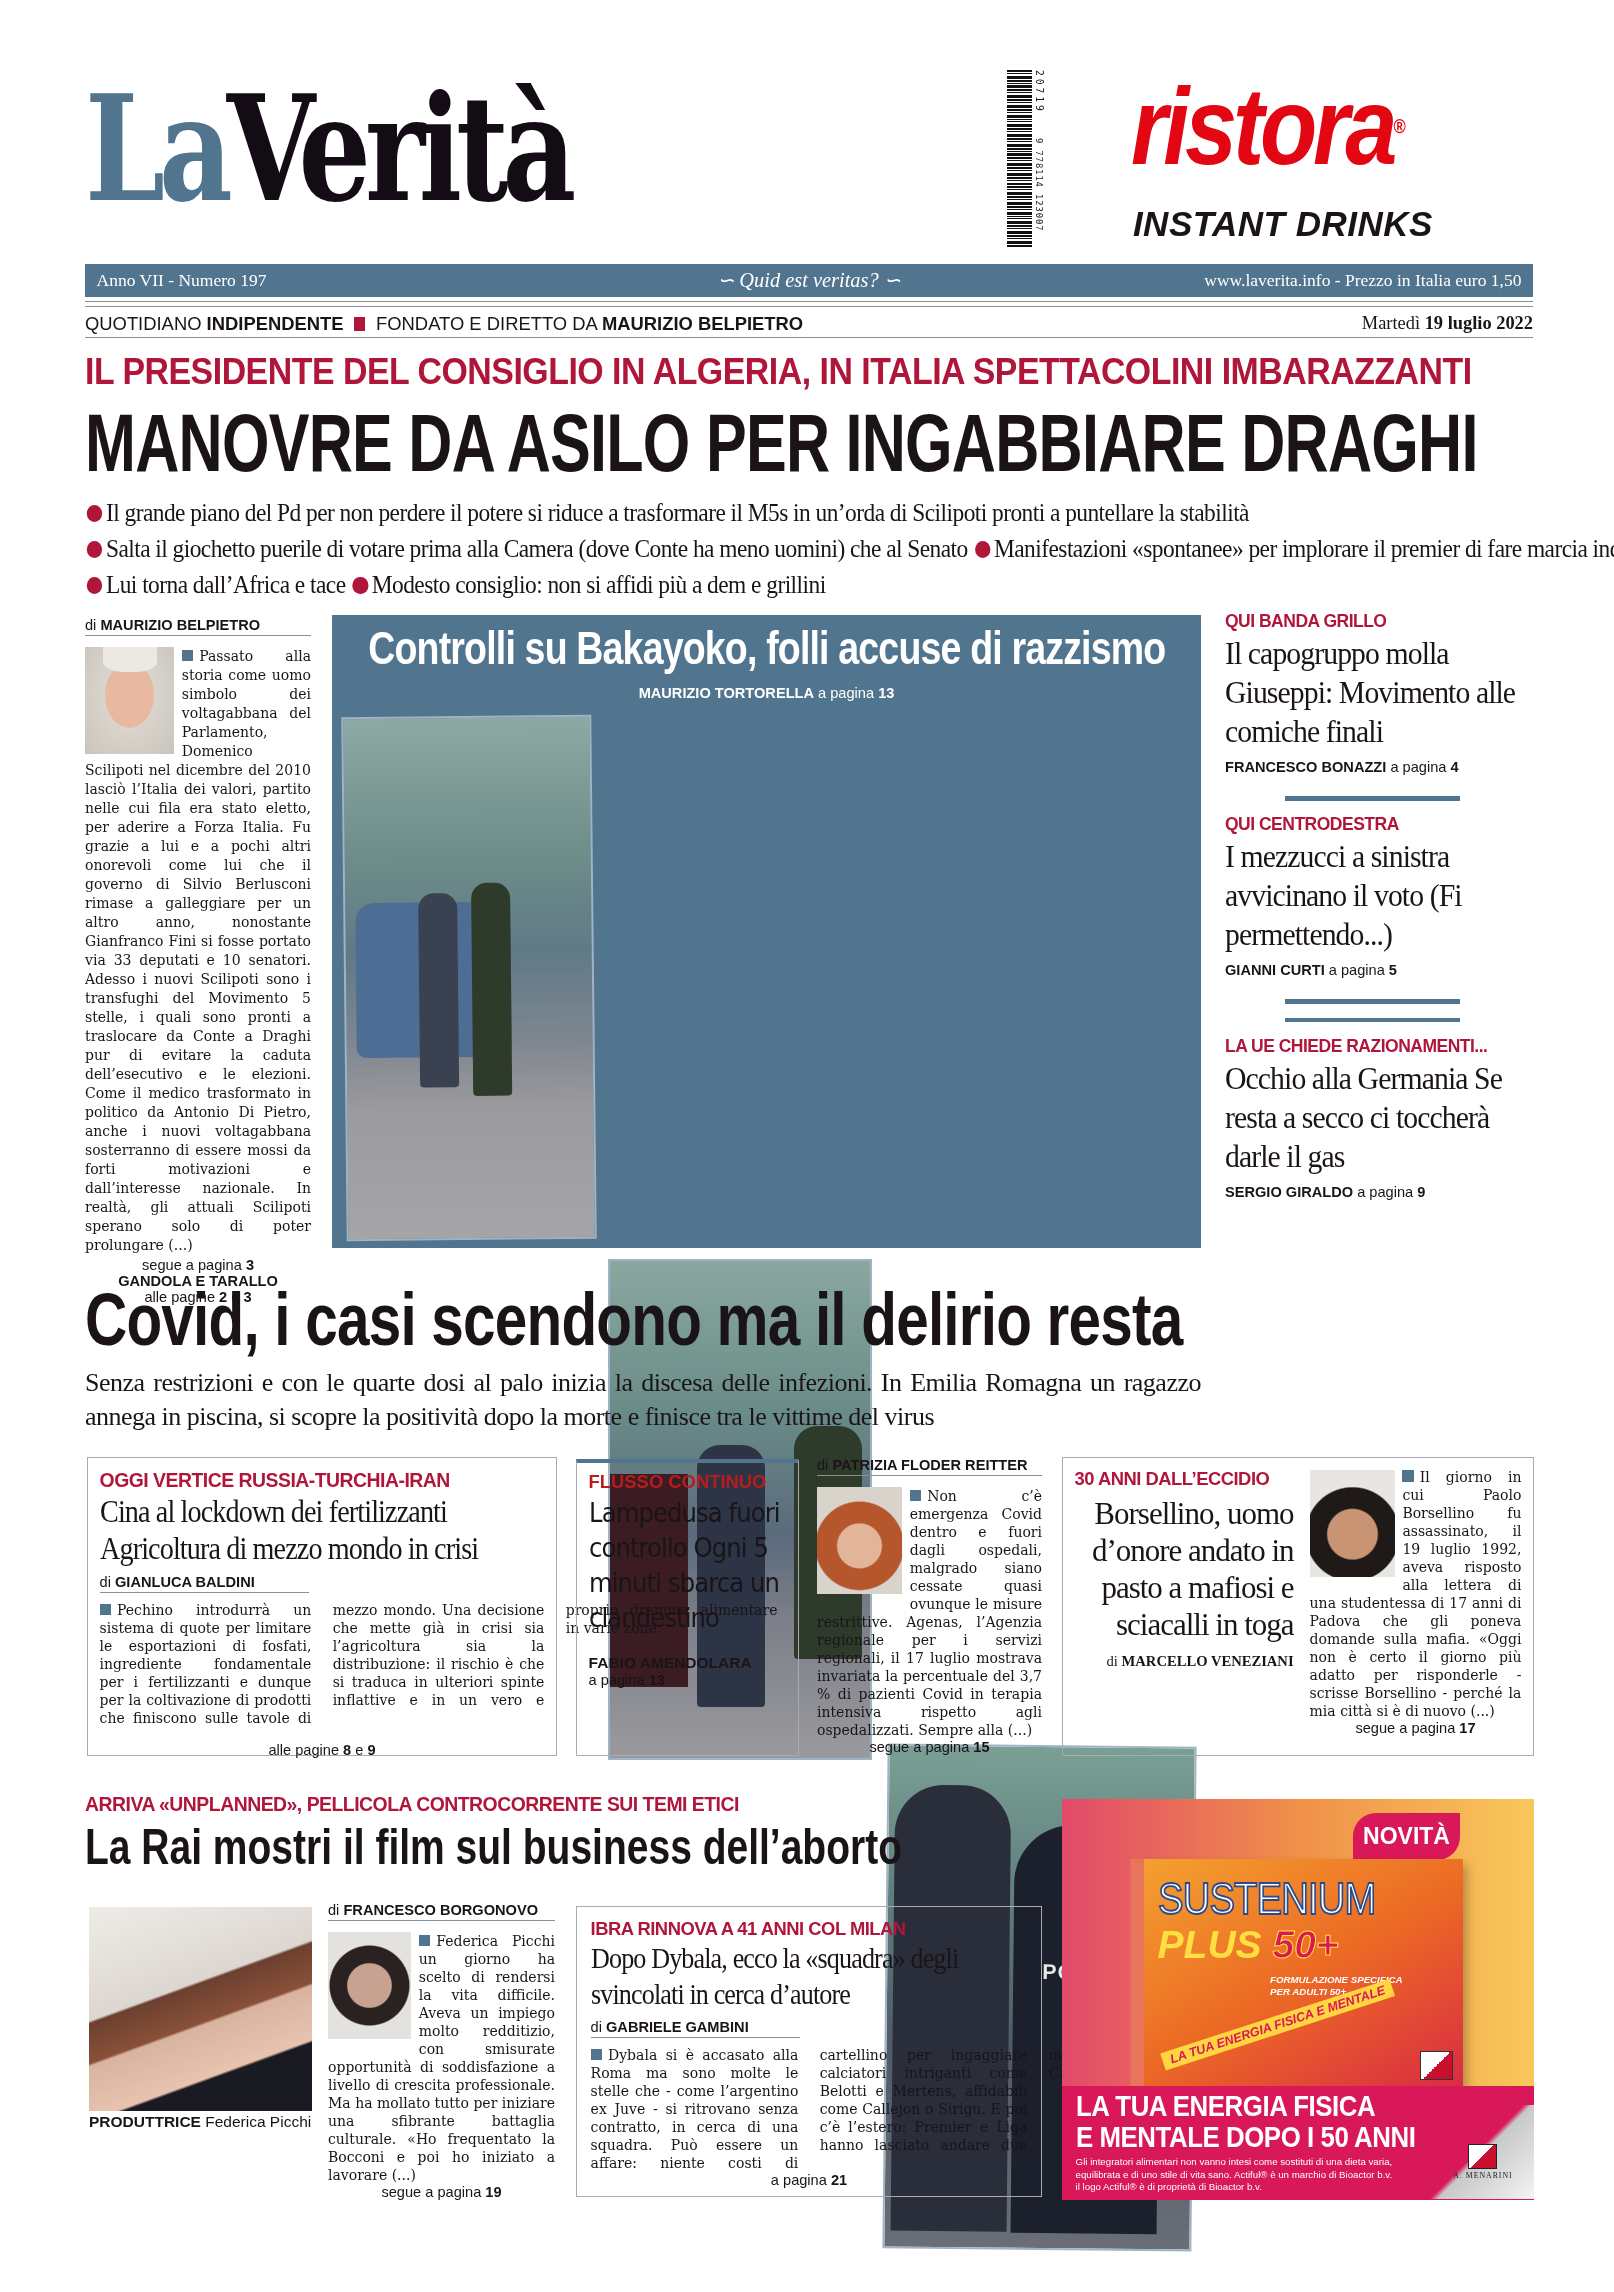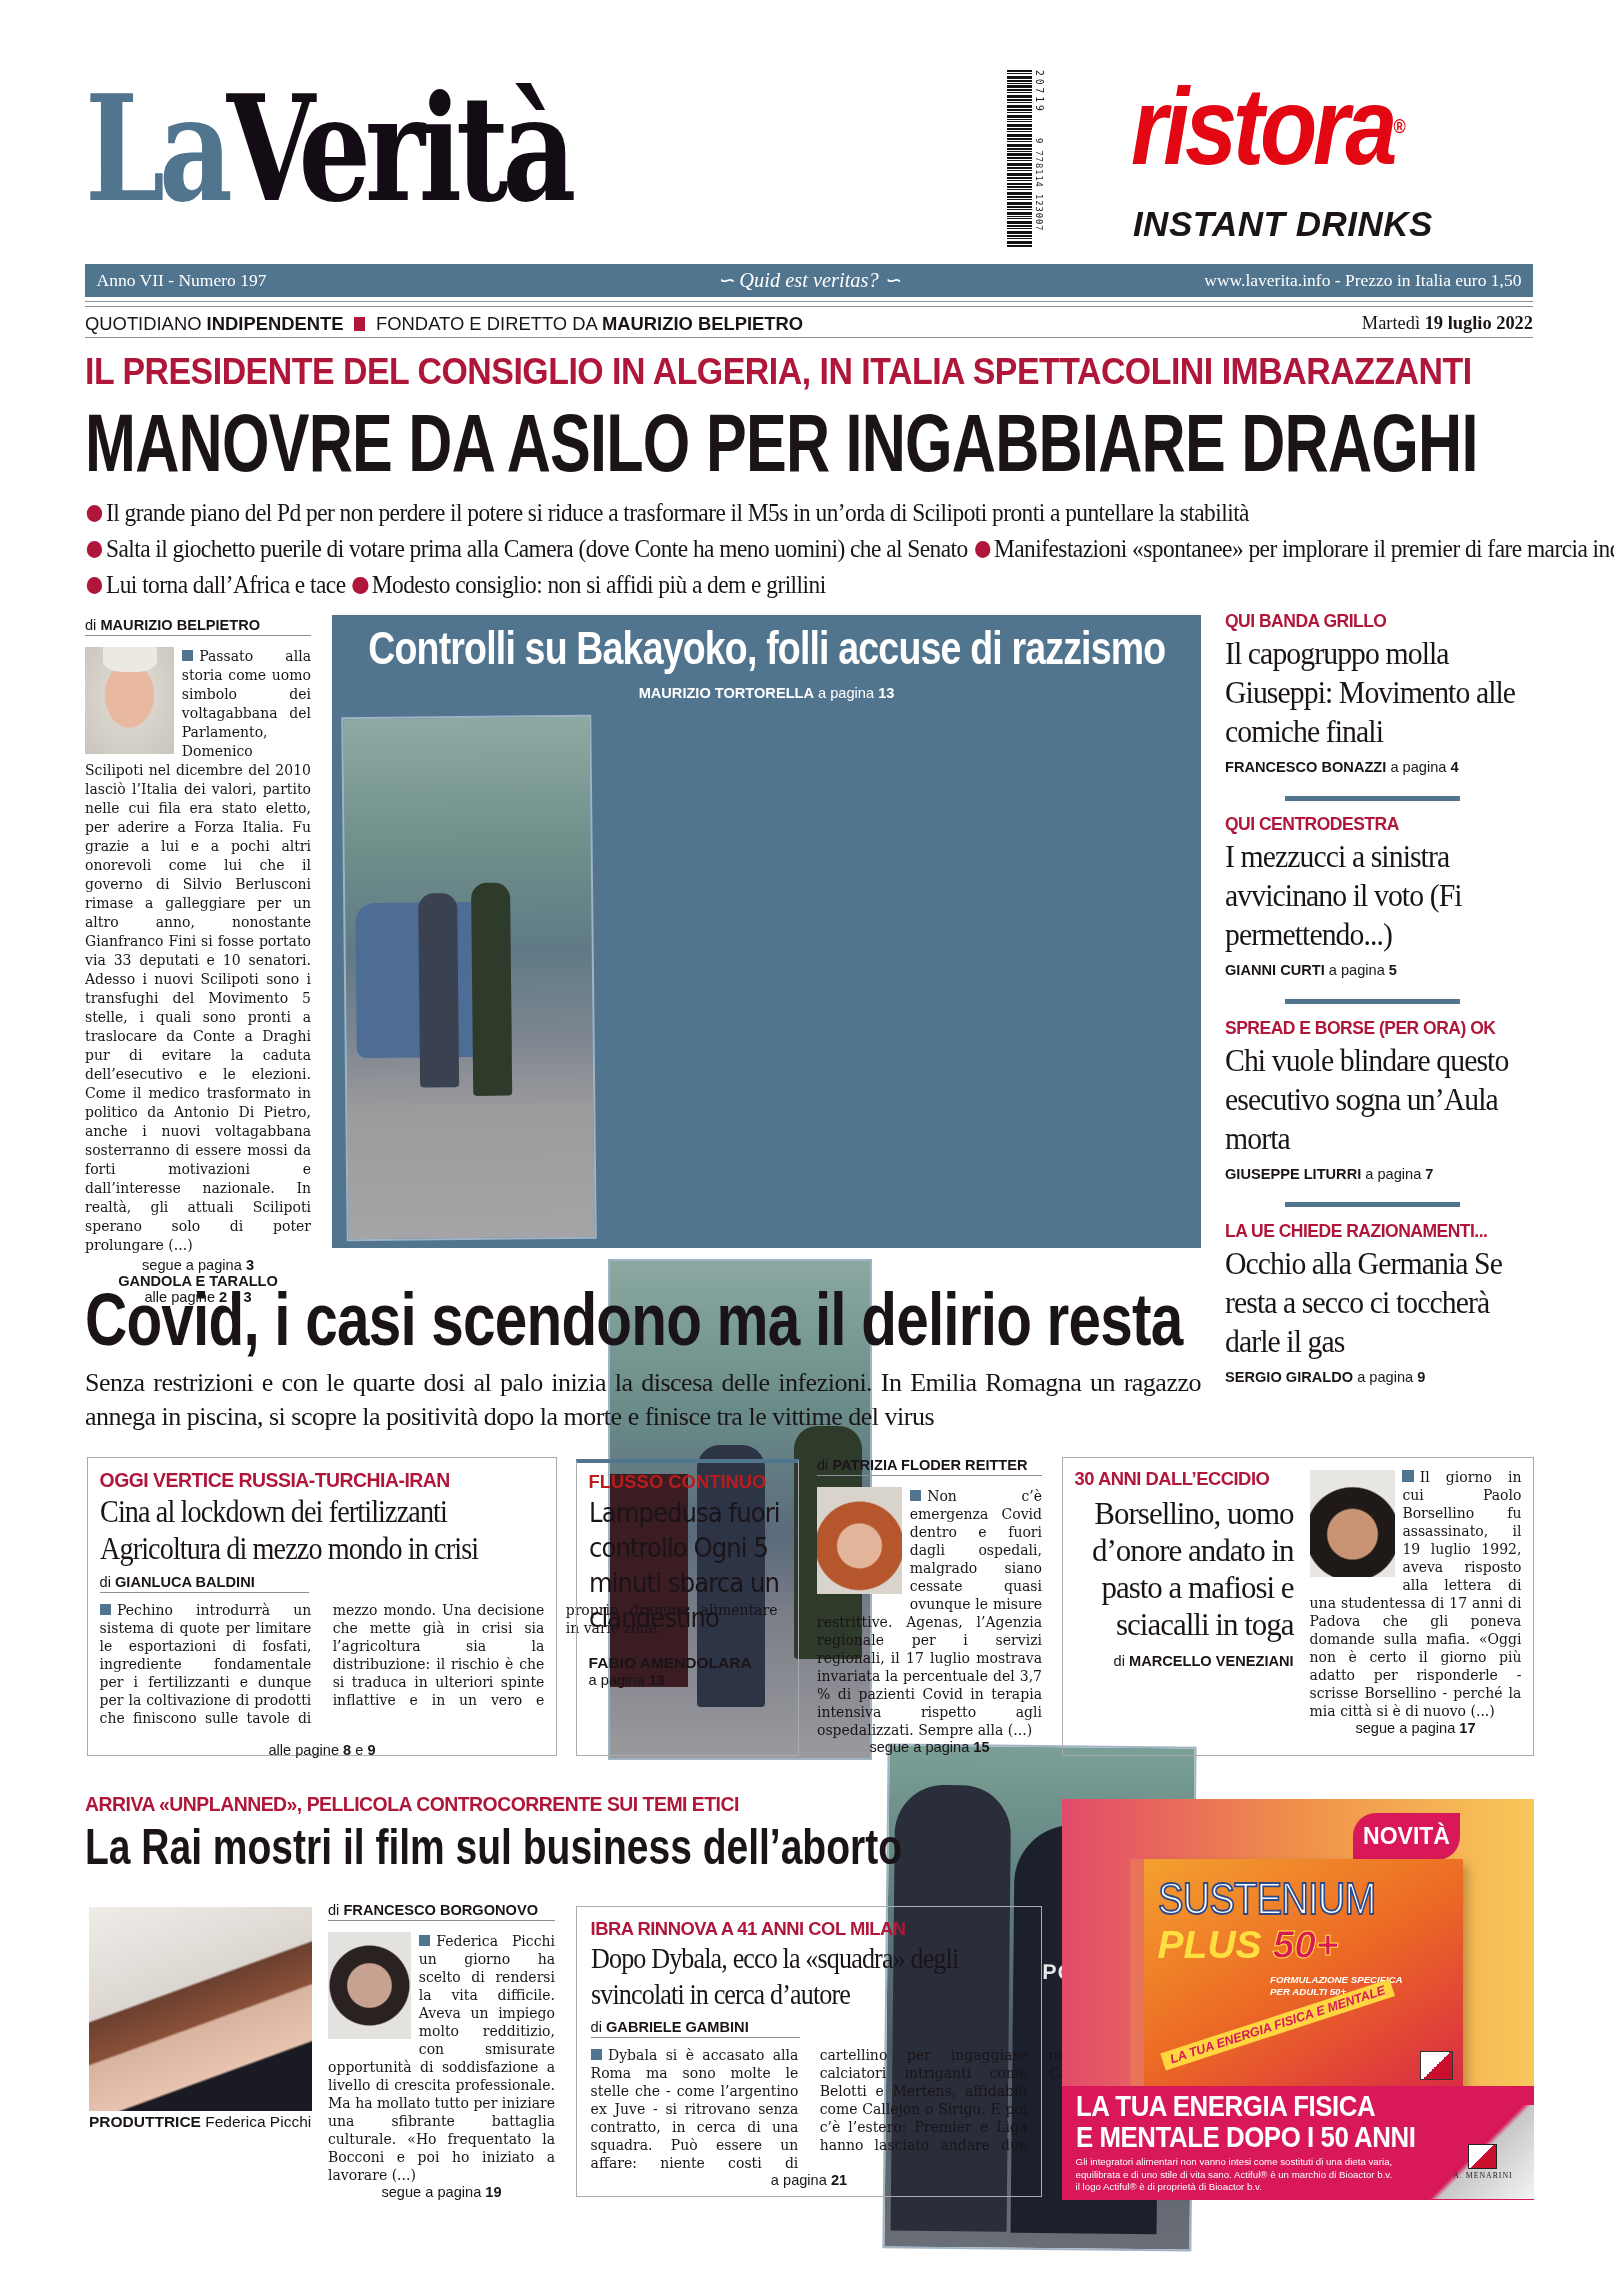--- a/index.html
+++ b/index.html
@@ -125,25 +125,20 @@
     <div class="serif-head" style="font-size:32px; line-height:39px; margin-top:1.9px; transform:scaleX(0.93); transform-origin:left; width:330px;">Il capogruppo molla Giuseppi: Movimento alle comiche finali</div>
     <div class="ref" style="text-align:left; font-size:14.6px; margin-top:7.8px;"><b>FRANCESCO BONAZZI</b><span> a pagina </span><b>4</b></div>
   </div>
   <div class="divider-blue" style="width:175px; margin:5.8px 0 13.6px 60px;"></div>
   <div style="height:179px;">
     <div class="kicker" style="font-size:17.5px; line-height:21.3px;">QUI CENTRODESTRA</div>
     <div class="serif-head" style="font-size:32px; line-height:39px; margin-top:1.9px; transform:scaleX(0.93); transform-origin:left; width:330px;">I mezzucci a sinistra avvicinano il voto (Fi permettendo...)</div>
     <div class="ref" style="text-align:left; font-size:14.6px; margin-top:7.8px;"><b>GIANNI CURTI</b><span> a pagina </span><b>5</b></div>
   </div>
   <div class="divider-blue" style="width:175px; margin:5.8px 0 13.6px 60px;"></div>
-  <div style="height:179px;">
-    <div class="kicker" style="font-size:17.5px; line-height:21.3px;">SPREAD E BORSE (PER ORA) OK</div>
-    <div class="serif-head" style="font-size:32px; line-height:39px; margin-top:1.9px; transform:scaleX(0.93); transform-origin:left; width:330px;">Chi vuole blindare questo esecutivo sogna un’Aula morta</div>
-    <div class="ref" style="text-align:left; font-size:14.6px; margin-top:7.8px;"><b>GIUSEPPE LITURRI</b><span> a pagina </span><b>7</b></div>
-  </div>
   <div class="divider-blue" style="width:175px; margin:5.8px 0 13.6px 60px;"></div>
   <div>
     <div class="kicker" style="font-size:17.5px; line-height:21.3px;">LA UE CHIEDE RAZIONAMENTI...</div>
     <div class="serif-head" style="font-size:32px; line-height:39px; margin-top:1.9px; transform:scaleX(0.93); transform-origin:left; width:330px;">Occhio alla Germania Se resta a secco ci toccherà darle il gas</div>
     <div class="ref" style="text-align:left; font-size:14.6px; margin-top:7.8px;"><b>SERGIO GIRALDO</b><span> a pagina </span><b>9</b></div>
   </div>
 </div>
 
 <a class="abs" style="left:85px; top:1279px; width:1359px; font-family:'Liberation Sans',sans-serif; font-weight:700; font-size:74px; line-height:82px; color:#1a1418; white-space:nowrap; transform:scaleX(0.79); transform-origin:left top; letter-spacing:-1px; text-decoration:none;">Covid, i casi scendono ma il delirio resta</a>
 <div class="abs" style="left:85px; top:1366px; width:1116px; font-family:'Liberation Serif',serif; font-size:26px; line-height:34px; letter-spacing:-0.5px; text-align:justify;">Senza restrizioni e con le quarte dosi al palo inizia la discesa delle infezioni. In Emilia Romagna un ragazzo annega in piscina, si scopre la positività dopo la morte e finisce tra le vittime del virus</div>
@@ -175,21 +170,21 @@
   <div class="body-text" style="padding-top:11.6px; font-size:14px; line-height:18px;">
     <span class="sq"></span><span>Non c’è emergenza Covid dentro e fuori dagli ospedali, malgrado siano cessate quasi ovunque le misure restrittive. Agenas, l’Agenzia regionale per i servizi regionali, il 17 luglio mostrava invariata la percentuale del 3,7 % di pazienti Covid in terapia intensiva rispetto agli ospedalizzati. Sempre alla (...)</span>
   </div>
   <div class="ref" style="font-size:14.6px;"><span>segue a pagina </span><b>15</b></div>
 </div>
 
 <div class="abs box" style="left:1062px; top:1457px; width:472px; height:299px; padding:9.7px 11.6px;">
   <div style="float:left; width:219px; text-align:right;">
     <div class="kicker" style="font-size:18.4px; text-align:left;">30 ANNI DALL’ECCIDIO</div>
     <div class="serif-head" style="font-size:31px; line-height:37px; margin-top:5.8px;">Borsellino, uomo d’onore andato in pasto a mafiosi e sciacalli in toga</div>
-    <div style="font-family:Liberation Sans, sans-serif; font-size:14.6px; margin-top:9.7px;"><span>di </span><b>MARCELLO VENEZIANI</b></div>
+    <div style="font-family:Liberation Serif, serif; font-size:14.6px; margin-top:9.7px;"><span>di </span><b>MARCELLO VENEZIANI</b></div>
   </div>
   <div style="margin-left:235px;">
     <div class="photo" style="float:left; width:85px; height:107px; margin:1.9px 7.8px 1.9px 0; background:radial-gradient(circle at 50% 60%, #c89474 0 32%, #1f1a18 34% 60%, #e8e6e2 62%);"></div>
     <div class="body-text" style="font-size:14px; line-height:18px;">
       <span class="sq"></span><span>Il giorno in cui Paolo Borsellino fu assassinato, il 19 luglio 1992, aveva risposto alla lettera di una studentessa di 17 anni di Padova che gli poneva domande sulla mafia. «Oggi non è certo il giorno più adatto per risponderle - scrisse Borsellino - perché la mia città si è di nuovo (...)</span>
     </div>
     <div class="ref" style="font-size:14.6px;"><span>segue a pagina </span><b>17</b></div>
   </div>
 </div>
 

